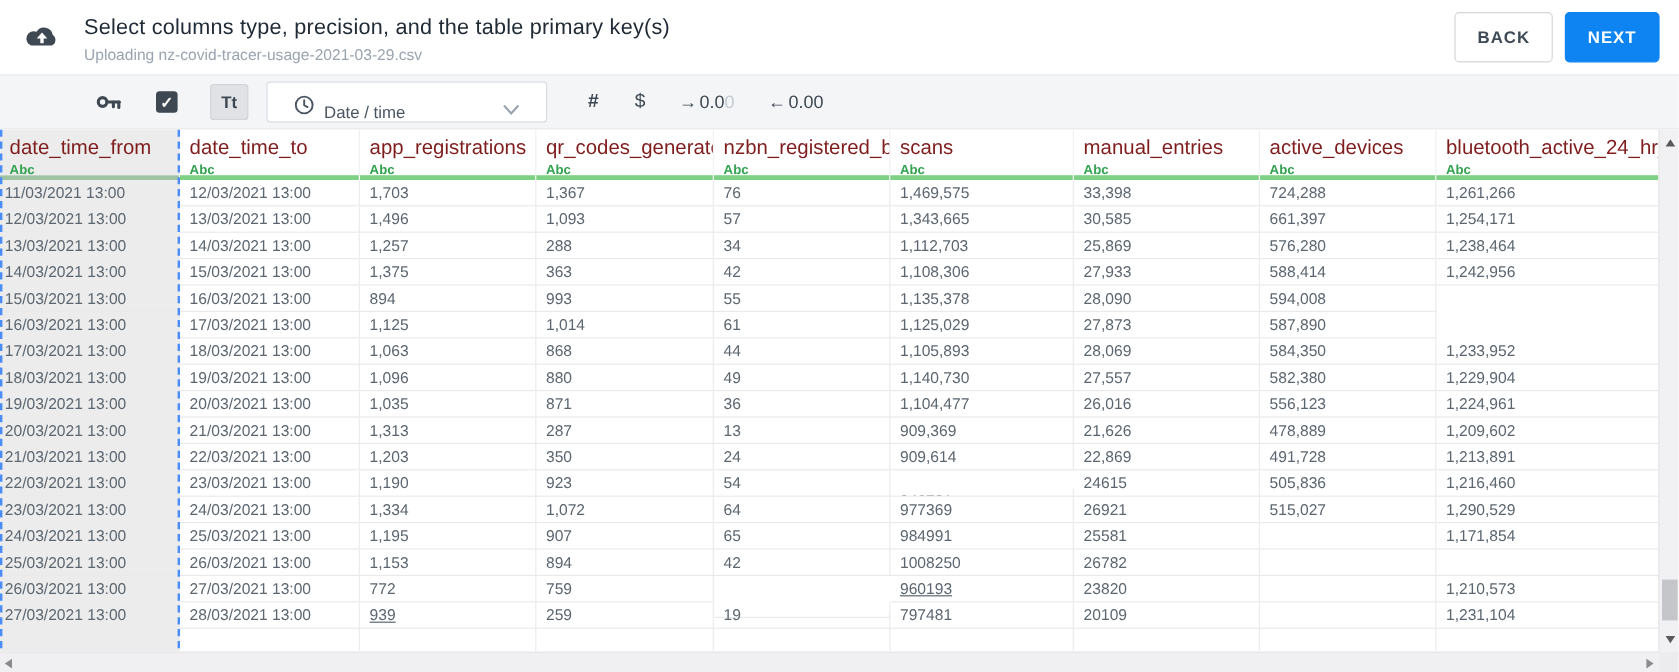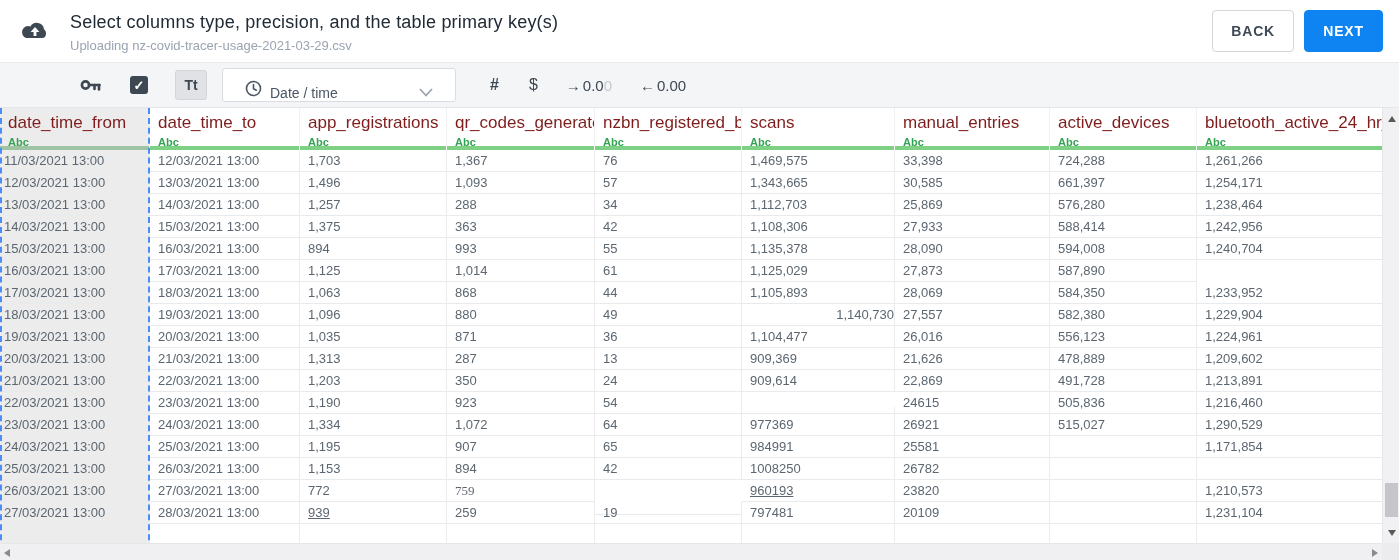--- a/index.html
+++ b/index.html
@@ -242,21 +242,20 @@
           </div>
           <div class="row">
             <div class="cell sel first" style="width: 150px;">15/03/2021 13:00</div>
             <div class="cell" style="width: 150px;">16/03/2021 13:00</div>
             <div class="cell" style="width: 147px;">894</div>
             <div class="cell" style="width: 148px;">993</div>
             <div class="cell" style="width: 147px;">55</div>
             <div class="cell" style="width: 153px;">1,135,378</div>
             <div class="cell" style="width: 155px;">28,090</div>
             <div class="cell" style="width: 147px;">594,008</div>
-            <div class="cell" style="width: 186px;">1,240,704</div>
           </div>
           <div class="row">
             <div class="cell sel first" style="width: 150px;">16/03/2021 13:00</div>
             <div class="cell" style="width: 150px;">17/03/2021 13:00</div>
             <div class="cell" style="width: 147px;">1,125</div>
             <div class="cell" style="width: 148px;">1,014</div>
             <div class="cell" style="width: 147px;">61</div>
             <div class="cell" style="width: 153px;">1,125,029</div>
             <div class="cell" style="width: 155px;">27,873</div>
             <div class="cell" style="width: 147px;">587,890</div>
@@ -271,21 +270,21 @@
             <div class="cell" style="width: 155px;">28,069</div>
             <div class="cell" style="width: 147px;">584,350</div>
             <div class="cell" style="width: 186px;">1,233,952</div>
           </div>
           <div class="row">
             <div class="cell sel first" style="width: 150px;">18/03/2021 13:00</div>
             <div class="cell" style="width: 150px;">19/03/2021 13:00</div>
             <div class="cell" style="width: 147px;">1,096</div>
             <div class="cell" style="width: 148px;">880</div>
             <div class="cell" style="width: 147px;">49</div>
-            <div class="cell" style="width: 153px; text-align: right;">1,140,730</div>
+            <div class="cell" style="width: 153px;">1,140,730</div>
             <div class="cell" style="width: 155px;">27,557</div>
             <div class="cell" style="width: 147px;">582,380</div>
             <div class="cell" style="width: 186px;">1,229,904</div>
           </div>
           <div class="row">
             <div class="cell sel first" style="width: 150px;">19/03/2021 13:00</div>
             <div class="cell" style="width: 150px;">20/03/2021 13:00</div>
             <div class="cell" style="width: 147px;">1,035</div>
             <div class="cell" style="width: 148px;">871</div>
             <div class="cell" style="width: 147px;">36</div>
@@ -357,21 +356,21 @@
             <div class="cell" style="width: 147px;">42</div>
             <div class="cell" style="width: 153px;">1008250</div>
             <div class="cell" style="width: 155px;">26782</div>
             <div class="cell" style="width: 147px;"></div>
             <div class="cell" style="width: 186px;"></div>
           </div>
           <div class="row">
             <div class="cell sel first" style="width: 150px;">26/03/2021 13:00</div>
             <div class="cell" style="width: 150px;">27/03/2021 13:00</div>
             <div class="cell" style="width: 147px;">772</div>
-            <div class="cell" style="width: 148px; font-family: Liberation Serif, serif;">759</div>
+            <div class="cell" style="width: 148px;">759</div>
             <div class="cell" style="width: 147px; margin-top: 31px;">35</div>
             <div class="cell" style="width: 153px; text-decoration: underline;">960193</div>
             <div class="cell" style="width: 155px;">23820</div>
             <div class="cell" style="width: 147px;"></div>
             <div class="cell" style="width: 186px;">1,210,573</div>
           </div>
           <div class="row">
             <div class="cell sel first" style="width: 150px;">27/03/2021 13:00</div>
             <div class="cell" style="width: 150px;">28/03/2021 13:00</div>
             <div class="cell" style="width: 147px; text-decoration: underline;">939</div>

